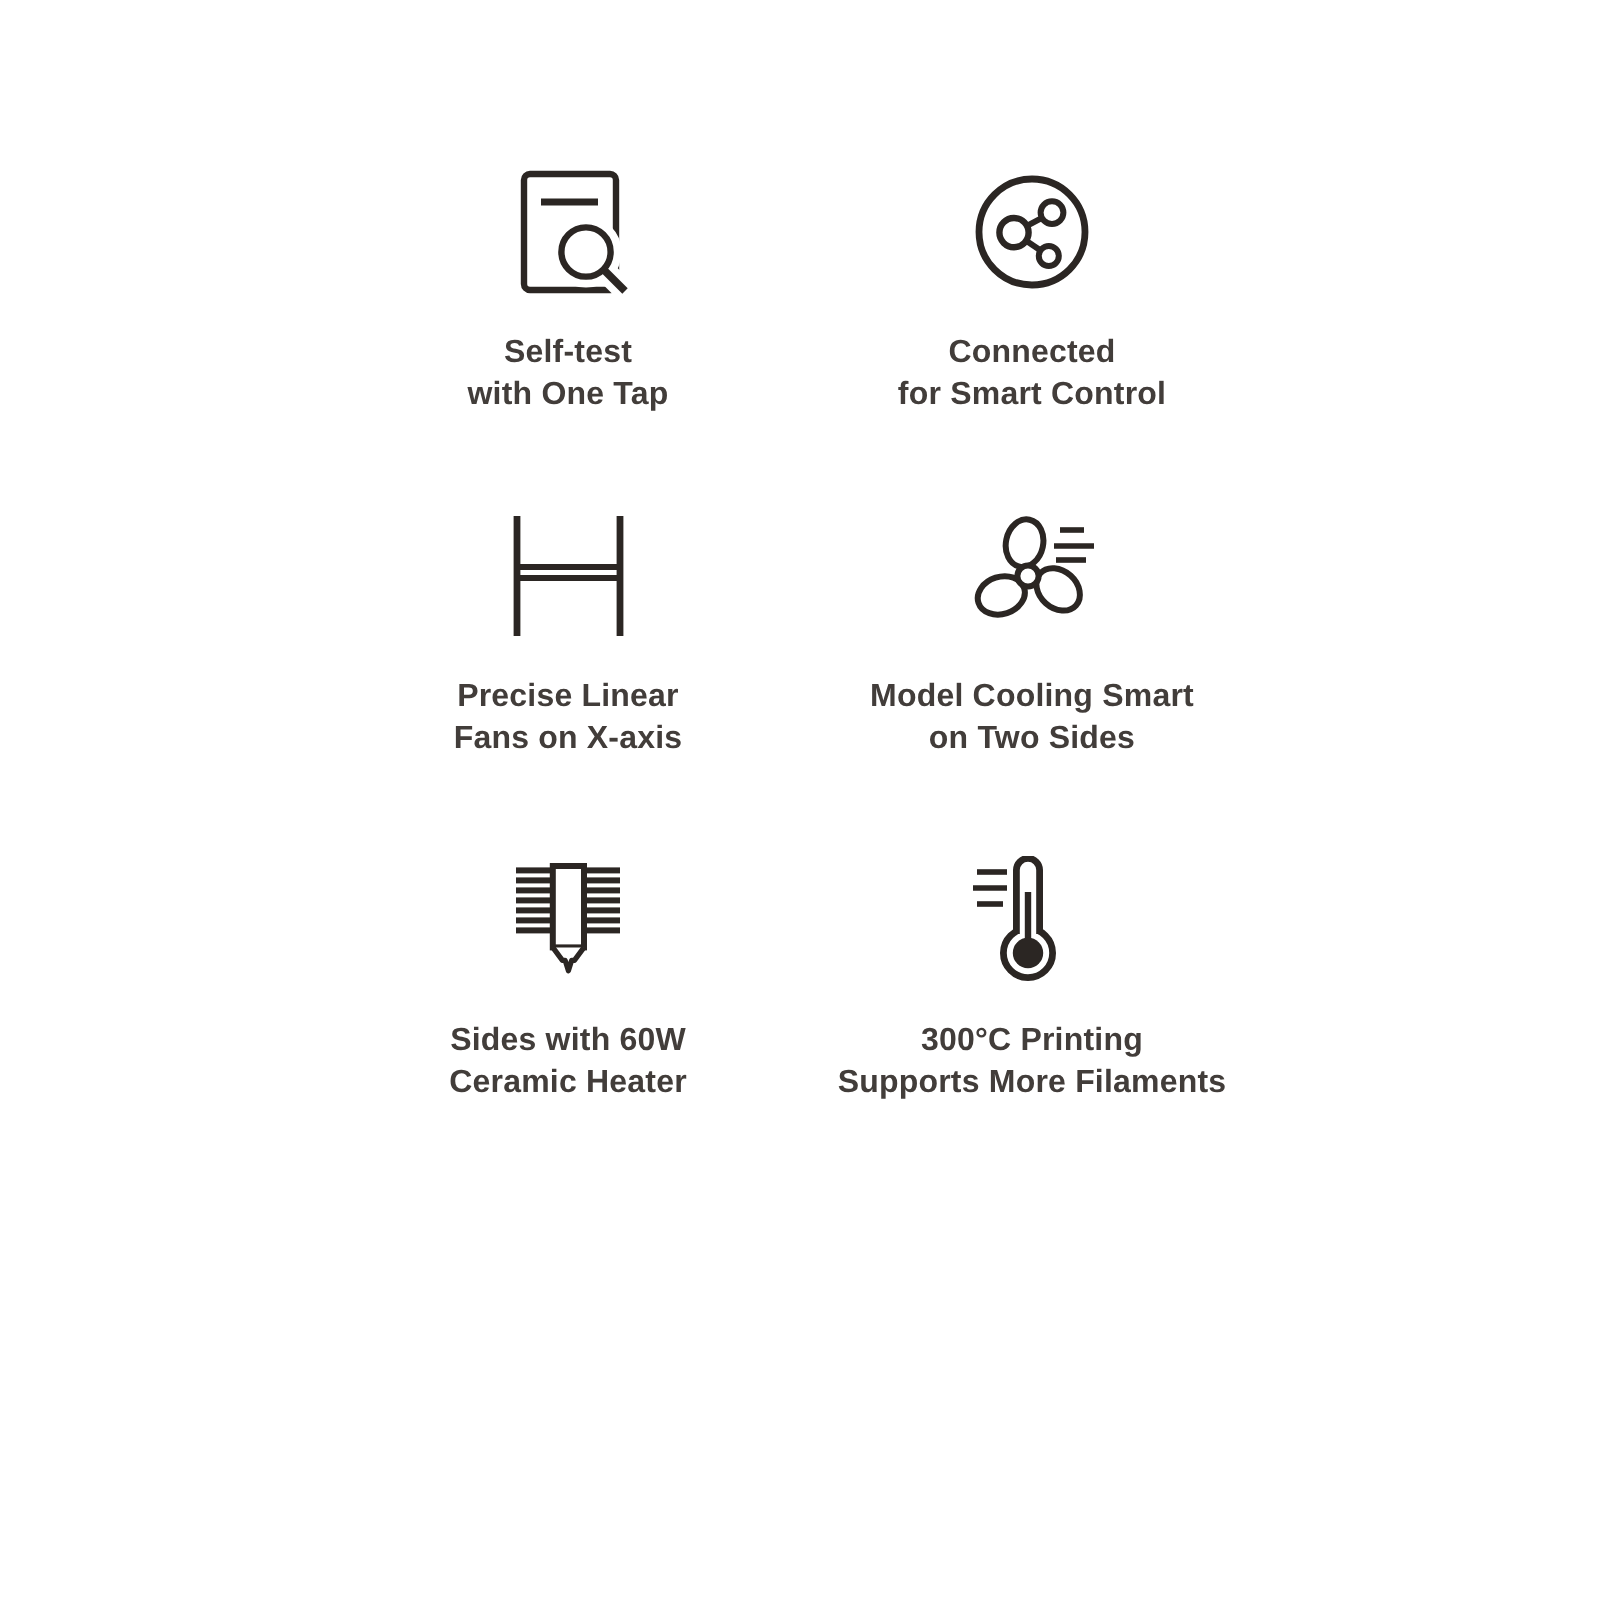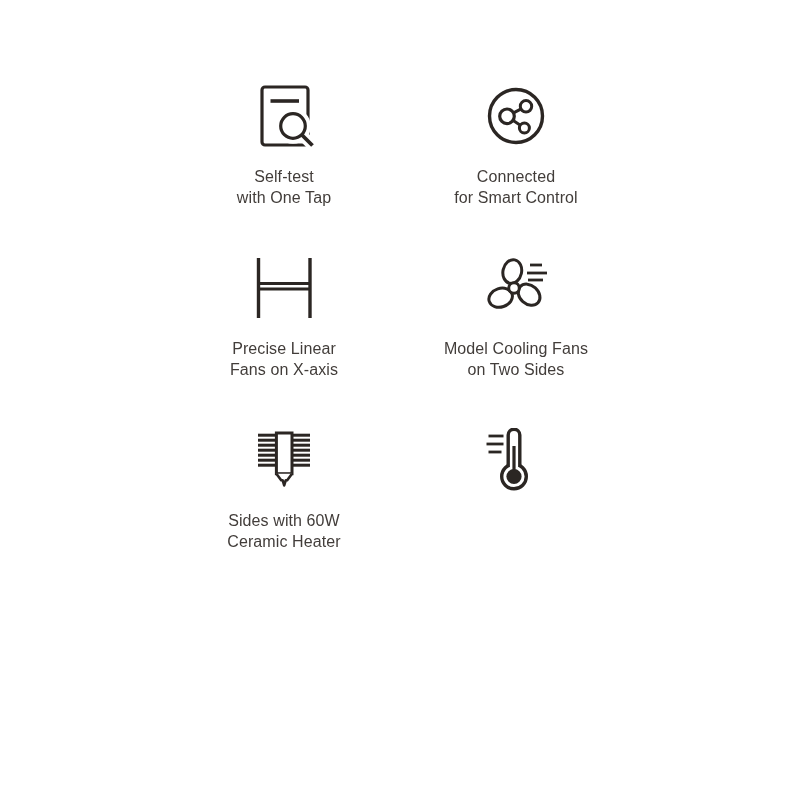--- a/index.html
+++ b/index.html
@@ -39,21 +39,21 @@
     display: block;
   }
   .label {
     margin-top: 13px;
     text-align: center;
     font-size: 16px;
     line-height: 20.5px;
     letter-spacing: 0.1px;
     color: var(--text-color, #423d3a);
   }
-  .label span { display: block; white-space: nowrap; }
+  .label span { display: block; white-space: nowrap; font-weight: bold; }
 </style>
 </head>
 <body>
 
 <div class="page">
   <div class="grid">
 
     <div class="cell">
       <div class="icon-box">
         <svg class="icon" width="64" height="64" viewBox="0 0 64 64" fill="none" stroke="currentColor">
@@ -110,21 +110,21 @@
           <ellipse cx="30" cy="15.5" rx="9.3" ry="12" stroke-width="3" transform="rotate(-6 30 32) rotate(18 30 15.5)"></ellipse>
           <ellipse cx="30" cy="15.5" rx="9.3" ry="12" stroke-width="3" transform="rotate(114 30 32) rotate(18 30 15.5)"></ellipse>
           <ellipse cx="30" cy="15.5" rx="9.3" ry="12" stroke-width="3" transform="rotate(234 30 32) rotate(18 30 15.5)"></ellipse>
           <circle cx="30" cy="32" r="5.3" fill="#ffffff" stroke-width="3"></circle>
           <line x1="46" y1="9" x2="58" y2="9" stroke-width="2.8"></line>
           <line x1="43" y1="17" x2="63" y2="17" stroke-width="2.8"></line>
           <line x1="44" y1="24" x2="59" y2="24" stroke-width="2.8"></line>
         </svg>
       </div>
       <div class="label">
-        <span>Model Cooling Fans</span>
+        <span>Model Cooling Smart</span>
         <span>on Two Sides</span>
       </div>
     </div>
 
     <div class="cell">
       <div class="icon-box">
         <svg class="icon" width="64" height="64" viewBox="0 0 64 64" fill="none" stroke="currentColor">
           <g fill="currentColor" stroke="none">
             <rect x="6" y="5.7" width="17" height="3"></rect>
               <rect x="6" y="10.7" width="17" height="3"></rect>
@@ -156,17 +156,21 @@
         <svg class="icon" width="64" height="64" viewBox="0 0 64 64" fill="none" stroke="currentColor">
           <line x1="4.5" y1="8" x2="19.5" y2="8" stroke-width="2.8"></line>
           <line x1="2.5" y1="16" x2="19.5" y2="16" stroke-width="2.8"></line>
           <line x1="4.5" y1="24" x2="17.5" y2="24" stroke-width="2.8"></line>
           <circle cx="30" cy="48.5" r="12.3" fill="#ffffff" stroke-width="3.4"></circle>
           <path d="M24.2 39 L24.2 7 A 5.8 5.8 0 0 1 35.8 7 L35.8 39" fill="#ffffff" stroke-width="3.4"></path>
           <rect x="28.4" y="18" width="3.2" height="24" fill="currentColor" stroke="none"></rect>
           <circle cx="30" cy="48.5" r="7.6" fill="currentColor" stroke="none"></circle>
         </svg>
       </div>
+      <div class="label">
+        <span>300°C Printing</span>
+        <span>Supports More Filaments</span>
+      </div>
     </div>
 
 
   </div>
 </div>
 
 </body></html>

